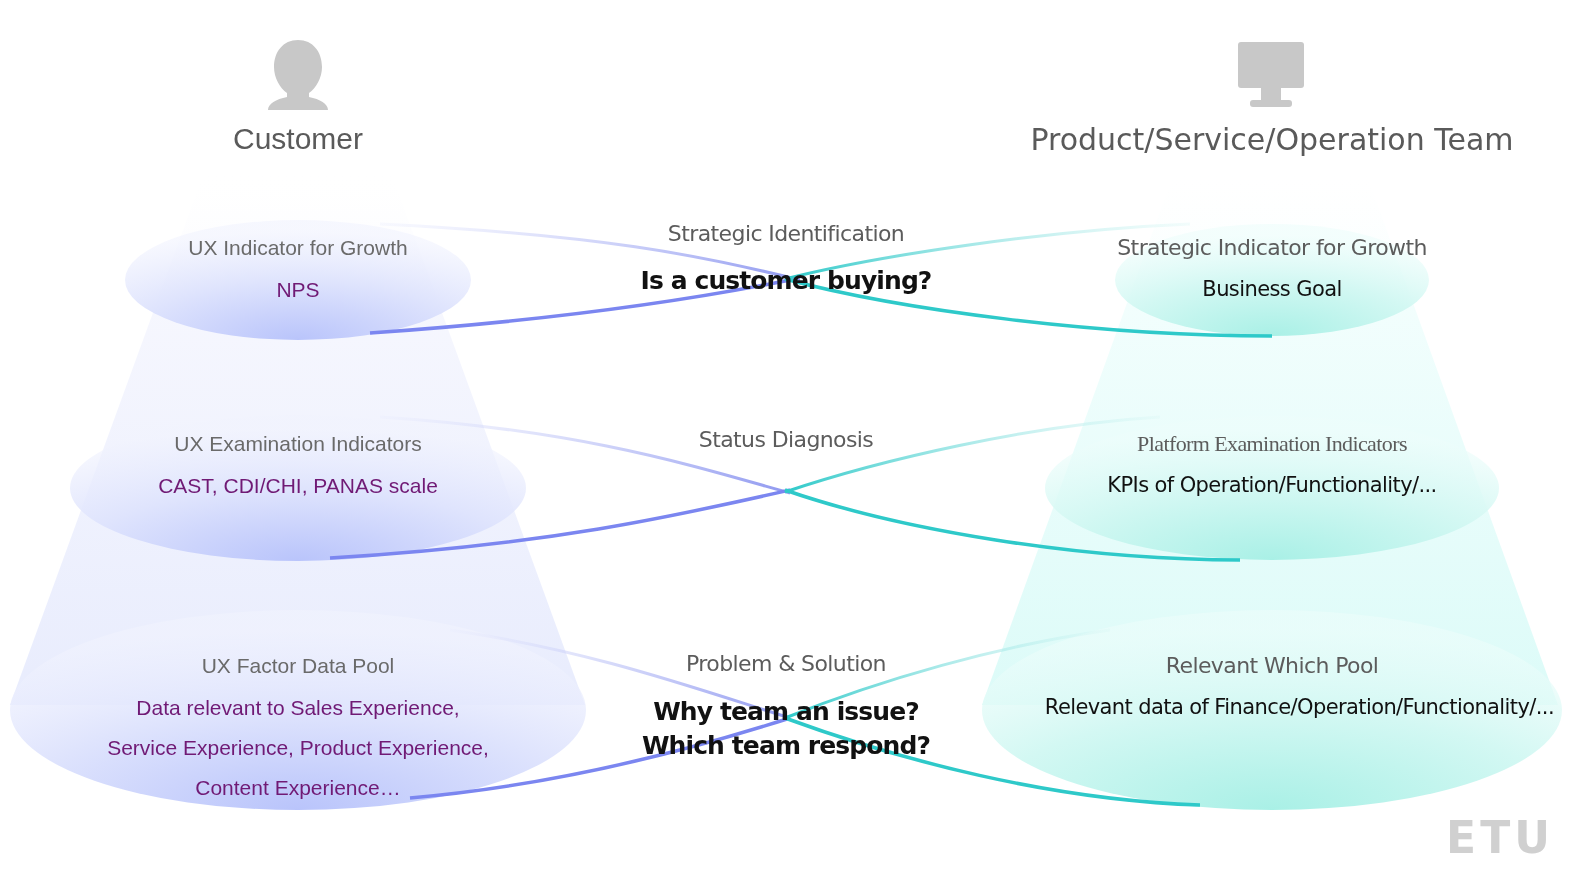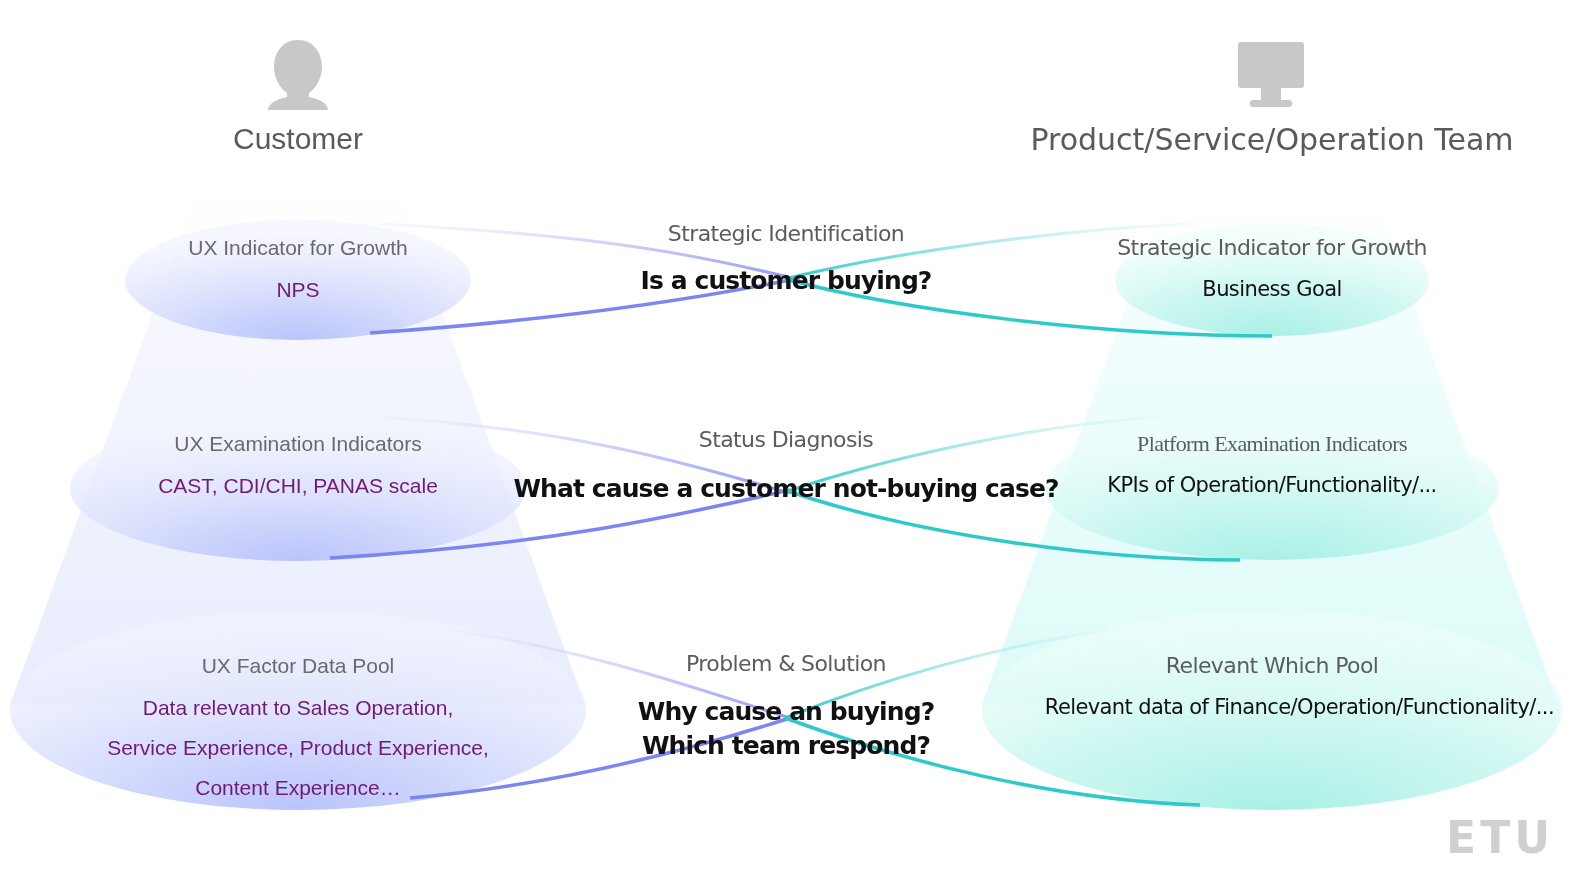--- a/index.html
+++ b/index.html
@@ -92,37 +92,36 @@
   <div class="abs title title-l" style="left:148px; top:122px; width:300px;">Customer</div>
   <div class="abs title" style="left:1000px; top:122px; width:544px;">Product/Service/Operation Team</div>
 
   <div class="abs ltitle" style="left:48px; top:236px; width:500px;">UX Indicator for Growth</div>
   <div class="abs ldesc" style="left:48px; top:270px; width:500px;">NPS</div>
 
   <div class="abs ltitle" style="left:48px; top:432px; width:500px;">UX Examination Indicators</div>
   <div class="abs ldesc" style="left:48px; top:466px; width:500px;">CAST, CDI/CHI, PANAS scale</div>
 
   <div class="abs ltitle" style="left:48px; top:654px; width:500px;">UX Factor Data Pool</div>
-  <div class="abs ldesc" style="left:48px; top:688px; width:500px;">Data relevant to Sales Operation,</div>
+  <div class="abs ldesc" style="left:48px; top:688px; width:500px;">Data relevant to Sales Experience,</div>
   <div class="abs ldesc" style="left:48px; top:728px; width:500px;">Service Experience, Product Experience,</div>
   <div class="abs ldesc" style="left:48px; top:768px; width:500px;">Content Experience…</div>
 
   <div class="abs rtitle" style="left:1000px; top:235px; width:544px;">Strategic Indicator for Growth</div>
   <div class="abs rdesc" style="left:1000px; top:277px; width:544px;">Business Goal</div>
 
   <div class="abs rtitle" style="left:1000px; top:431px; width:544px;font-family:Liberation Serif, serif;">Platform Examination Indicators</div>
   <div class="abs rdesc" style="left:1000px; top:473px; width:544px;">KPIs of Operation/Functionality/...</div>
 
   <div class="abs rtitle" style="left:1000px; top:653px; width:544px;">Relevant Which Pool</div>
   <div class="abs rdesc" style="left:990px; top:695px; width:564px;text-align:right;">Relevant data of Finance/Operation/Functionality/...</div>
 
   <div class="abs mlabel" style="left:536px; top:221px; width:500px;">Strategic Identification</div>
   <div class="abs mq" style="left:536px; top:264px; width:500px;">Is a customer buying?</div>
 
   <div class="abs mlabel" style="left:536px; top:427px; width:500px;">Status Diagnosis</div>
-  <div class="abs mq" style="left:496px; top:472px; width:580px;">What cause a customer not-buying case?</div>
 
   <div class="abs mlabel" style="left:536px; top:651px; width:500px;">Problem &amp; Solution</div>
-  <div class="abs mq" style="left:536px; top:695px; width:500px;">Why cause an buying?</div>
+  <div class="abs mq" style="left:536px; top:695px; width:500px;">Why team an issue?</div>
   <div class="abs mq" style="left:536px; top:729px; width:500px;">Which team respond?</div>
 
   <div class="abs logo" style="left:1440px; top:812px; width:120px;">ETU</div>
 </div>
 
 </body></html>

